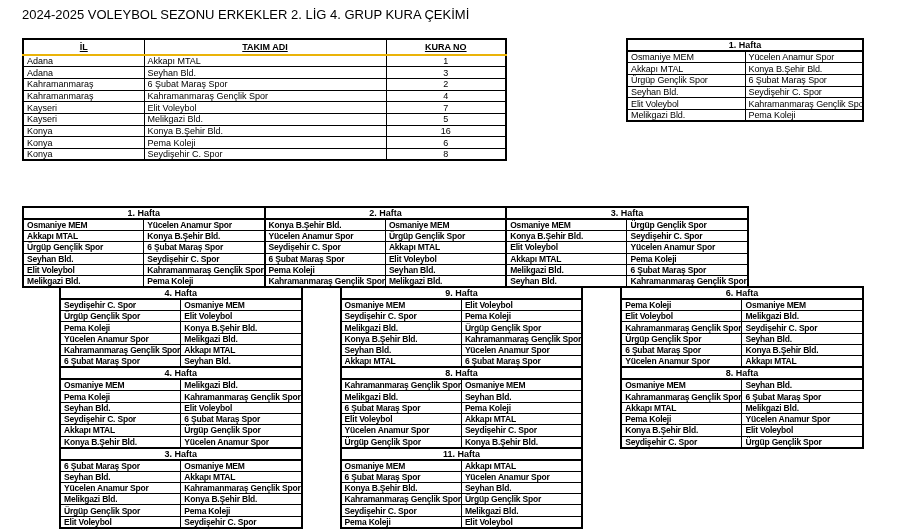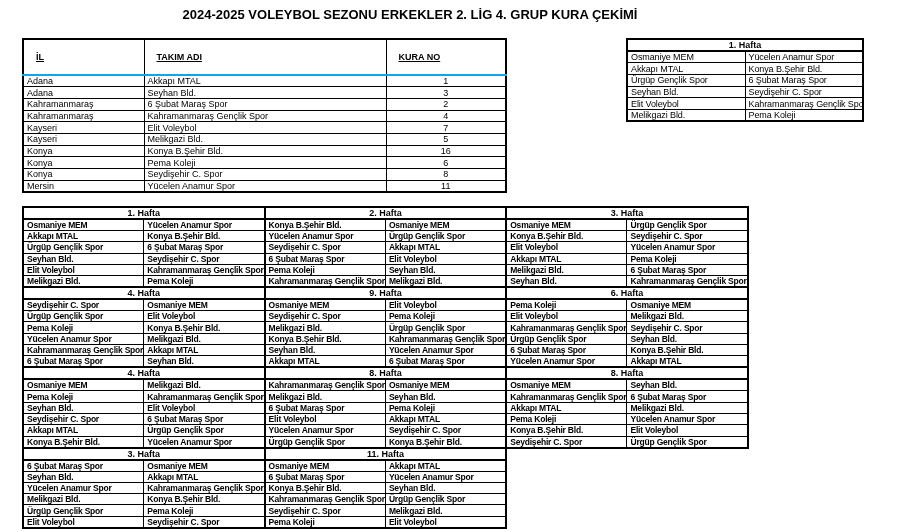--- a/index.html
+++ b/index.html
@@ -7,22 +7,22 @@
     margin: 0; padding: 0;
     width: 900px; height: 532px;
     background: #ffffff;
     font-family: "Liberation Sans", sans-serif;
     color: #000;
   }
   body { position: relative; overflow: hidden; }
 
   .title {
     position: absolute; left: 0; top: 7px; width: 820px;
-    text-align: center; font-weight: bold; font-size: 13px;
-    letter-spacing: 0px; white-space: nowrap;
+    text-align: left; font-weight: normal; font-size: 13px;
+    letter-spacing: 0px; white-space: nowrap; padding-left: 22px;
   }
 
   table { border-collapse: collapse; table-layout: fixed; }
   th, td {
     font-size: 9px; line-height: 10px;
     white-space: nowrap; overflow: hidden;
     padding: 0 0 0 3px;
     border: 1px solid #000;
     height: 11.7px;
     text-align: left; font-weight: normal;
@@ -30,42 +30,42 @@
 
   
   .teams {
     position: absolute; left: 22px; top: 38px; width: 483px;
     border: 2px solid #000;
   }
   .teams col.c-il   { width: 121px; }
   .teams col.c-team { width: 242px; }
   .teams col.c-no   { width: 120px; }
   .teams th {
-    font-weight: bold; text-align: left; padding: 12px;
-    border-bottom: 2px solid #0ea5e9;
+    font-weight: bold; text-align: center; padding: 2px;
+    border-bottom: 2px solid #eab308;
   }
   .teams th span { text-decoration: underline; }
   .teams td.num { text-align: center; padding: 0; }
 
   
   .preview {
     position: absolute; left: 626px; top: 38px; width: 236px;
     border: 2px solid #000;
   }
   .preview col { width: 118px; }
   .preview th {
     font-weight: bold; text-align: center; padding: 0;
     border-bottom: 2px solid #000;
   }
   .preview td { letter-spacing: -0.1px; }
 
   
   .grid { position: absolute; left: 22px; top: 206px; }
   .band { display: flex; }
-  .band + .band .week { margin-top: -2px; }
+  .band + .band .week { margin-top: -2px; margin-left: 37px; }
   .week { border: 2px solid #000; width: 243.6px; flex: 0 0 auto; }
   .week + .week { margin-left: -2px; }
   .week col { width: 119.8px; }
   .week th {
     font-weight: bold; text-align: center; padding: 0;
     border-bottom: 2px solid #000; height: 11.3px;
   }
   .week td {
     font-weight: bold; font-size: 8.5px; letter-spacing: -0.2px;
     height: 11.3px;
@@ -128,25 +128,20 @@
       <tr>
         <td>Konya</td>
         <td>Pema Koleji</td>
         <td class="num">6</td>
       </tr>
       <tr>
         <td>Konya</td>
         <td>Seydişehir C. Spor</td>
         <td class="num">8</td>
       </tr>
-      <tr>
-        <td>Mersin</td>
-        <td>Yücelen Anamur Spor</td>
-        <td class="num">11</td>
-      </tr>
     </tbody>
 </table>
 
 <table class="preview">
   <colgroup>
       <col>
       <col>
     </colgroup>
   <thead>
     <tr>

